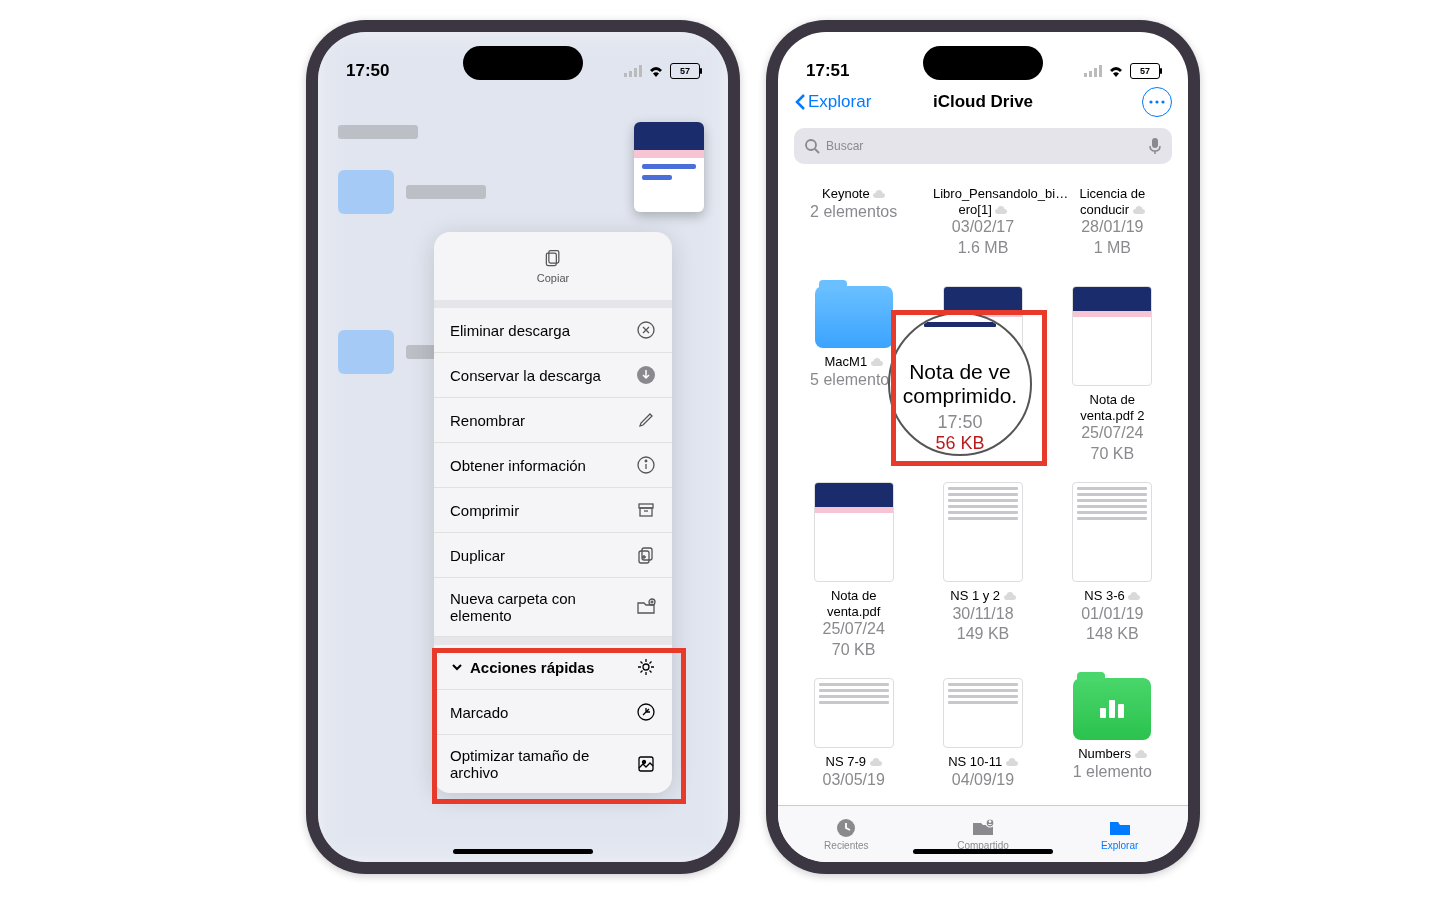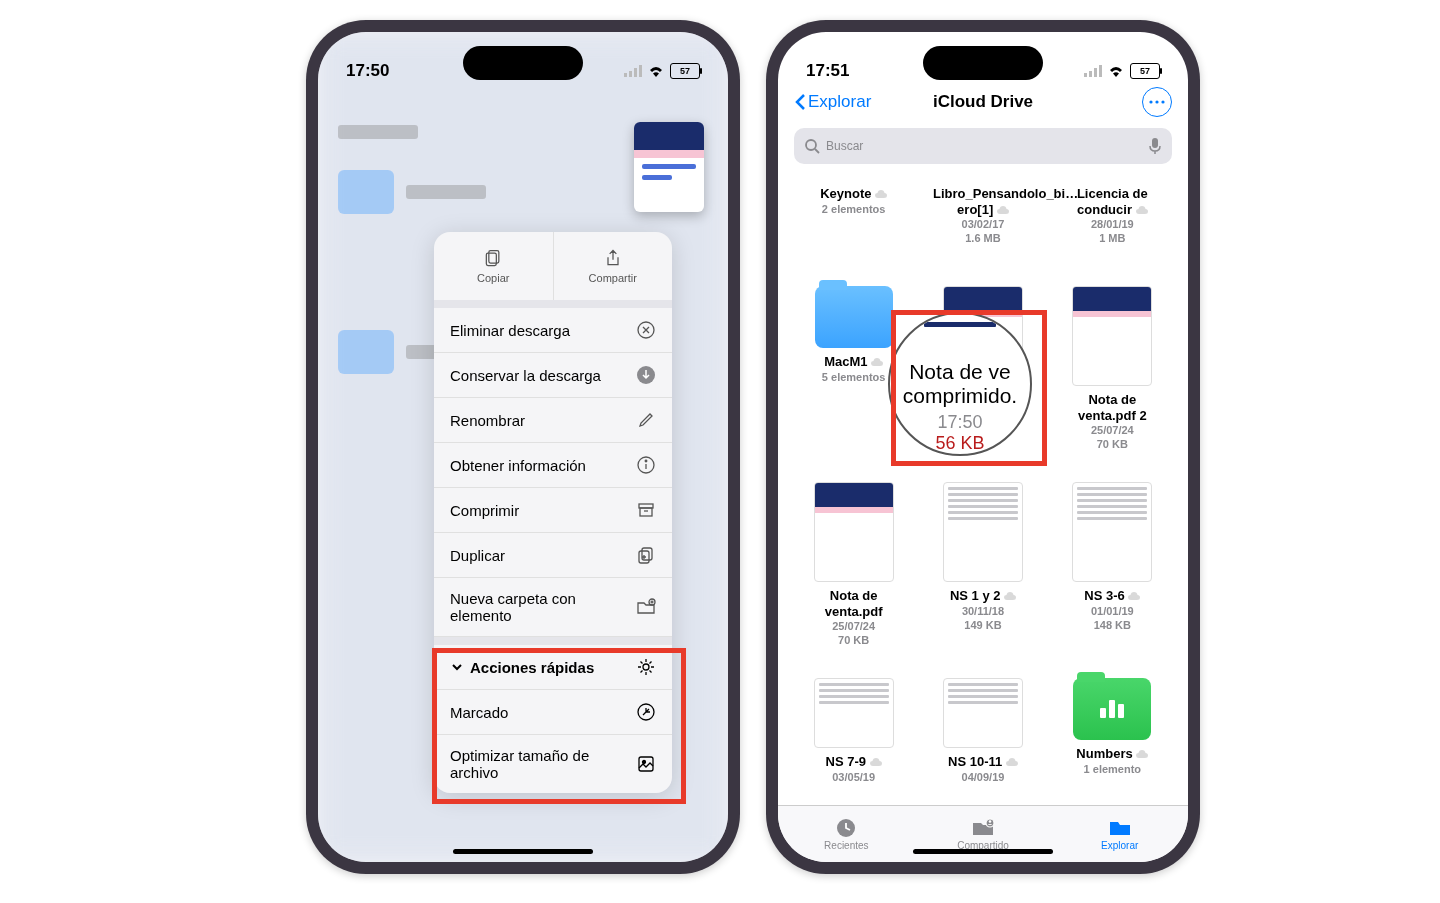--- a/index.html
+++ b/index.html
@@ -45,40 +45,40 @@
 
   
   .nav{position:absolute;top:48px;left:0;right:0;height:44px;display:flex;align-items:center;justify-content:space-between;padding:0 16px;}
   .nav-back{color:#007aff;font-size:17px;display:flex;align-items:center;gap:2px;}
   .nav-title{font-weight:600;font-size:17px;position:absolute;left:50%;transform:translateX(-50%);}
   .nav-more{width:28px;height:28px;border:1.5px solid #007aff;border-radius:50%;display:flex;align-items:center;justify-content:center;color:#007aff;font-weight:700;}
   .search{position:absolute;top:96px;left:16px;right:16px;height:36px;background:#e4e4ea;border-radius:10px;display:flex;align-items:center;padding:0 10px;gap:6px;color:#8a8a8e;font-size:12px;}
   .mic-ico{margin-left:auto;}
 
   .grid{position:absolute;top:142px;left:0;right:0;bottom:54px;overflow:hidden;}
-  .grid-inner{display:grid;grid-template-columns:repeat(3,1fr);padding:0 14px;column-gap:6px;font-weight:bold;}
+  .grid-inner{display:grid;grid-template-columns:repeat(3,1fr);padding:0 14px;column-gap:6px;}
   .cell{display:flex;flex-direction:column;align-items:center;text-align:center;padding-top:6px;}
   .cell.row0{height:100px;}
   .cell.row1{height:190px;}
   .cell.row2{height:190px;}
   .cell.row3{height:130px;}
   .thumb{width:78px;height:98px;background:#fff;border:1px solid #ddd;border-radius:4px;position:relative;overflow:hidden;}
   .thumb.low{height:68px;}
   .thumb-top{height:24px;background:#1a2c6b;}
   .thumb-pink{height:6px;background:#f7c4d4;}
   .thumb-lines{padding:4px;}
   .thumb-lines div{height:3px;background:#c8c8cc;margin-bottom:3px;border-radius:1px;}
   .folder-ico{width:78px;height:62px;border-radius:8px;background:linear-gradient(#6ac0ff,#3ba3ff);position:relative;}
   .folder-ico:before{content:"";position:absolute;top:-6px;left:4px;width:28px;height:10px;background:#6ac0ff;border-radius:4px 4px 0 0;}
   .folder-ico.green{background:linear-gradient(#49d66a,#2bc24e);}
   .folder-ico.green:before{background:#49d66a;}
   .folder-chart{position:absolute;left:50%;top:50%;transform:translate(-50%,-50%);display:flex;align-items:flex-end;gap:3px;}
   .folder-chart span{width:6px;background:#fff;border-radius:1px;}
   .fname{font-size:13px;margin-top:6px;line-height:1.2;max-width:100px;}
-  .fmeta{font-size:11px;color:#8a8a8e;line-height:1.3;}
+  .fmeta{font-size:16px;color:#8a8a8e;line-height:1.3;}
   .cloud-ico{display:inline-block;width:12px;height:9px;vertical-align:middle;opacity:.55;}
 
   .tabbar{position:absolute;bottom:0;left:0;right:0;height:56px;background:#f7f7faee;border-top:.5px solid #ccc;display:flex;z-index:20;}
   .tab{flex:1;display:flex;flex-direction:column;align-items:center;justify-content:center;gap:1px;font-size:10px;color:#8a8a8e;}
   .tab.active{color:#007aff;}
   .tab-ico{width:26px;height:22px;}
 
   .red-box-right{position:absolute;border:5px solid #e83a2a;z-index:30;pointer-events:none;}
   .magnifier{position:absolute;width:140px;height:140px;border:2px solid #555;border-radius:50%;background:#fff;z-index:25;display:flex;flex-direction:column;align-items:center;justify-content:flex-end;overflow:hidden;}
   .mag-line1{font-size:21px;}
@@ -136,26 +136,20 @@
 
     <div class="menu">
       <div class="menu-top">
         <div class="menu-top-btn">
           <svg class="menu-top-ico" viewBox="0 0 24 24" fill="none" stroke="#555" stroke-width="1.5">
                 <rect x="7" y="3" width="12" height="15" rx="2"></rect>
                 <rect x="4" y="6" width="12" height="15" rx="2"></rect>
               </svg>
           <span class="menu-top-lbl">Copiar</span>
         </div>
-        <div class="menu-top-btn">
-          <svg class="menu-top-ico" viewBox="0 0 24 24" fill="none" stroke="#555" stroke-width="1.5">
-                <path d="M12 3 L12 14 M8 7 L12 3 L16 7 M6 11 L6 20 L18 20 L18 11"></path>
-              </svg>
-          <span class="menu-top-lbl">Compartir</span>
-        </div>
       </div>
       <div class="menu-div"></div>
       <div class="menu-row">
         <span>Eliminar descarga</span>
         <svg class="menu-ico" viewBox="0 0 20 20" fill="none" stroke="#555" stroke-width="1.3">
               <circle cx="10" cy="10" r="8"></circle>
               <path d="M7 7 L13 13 M13 7 L7 13"></path>
             </svg>
       </div>
       <div class="menu-row">

